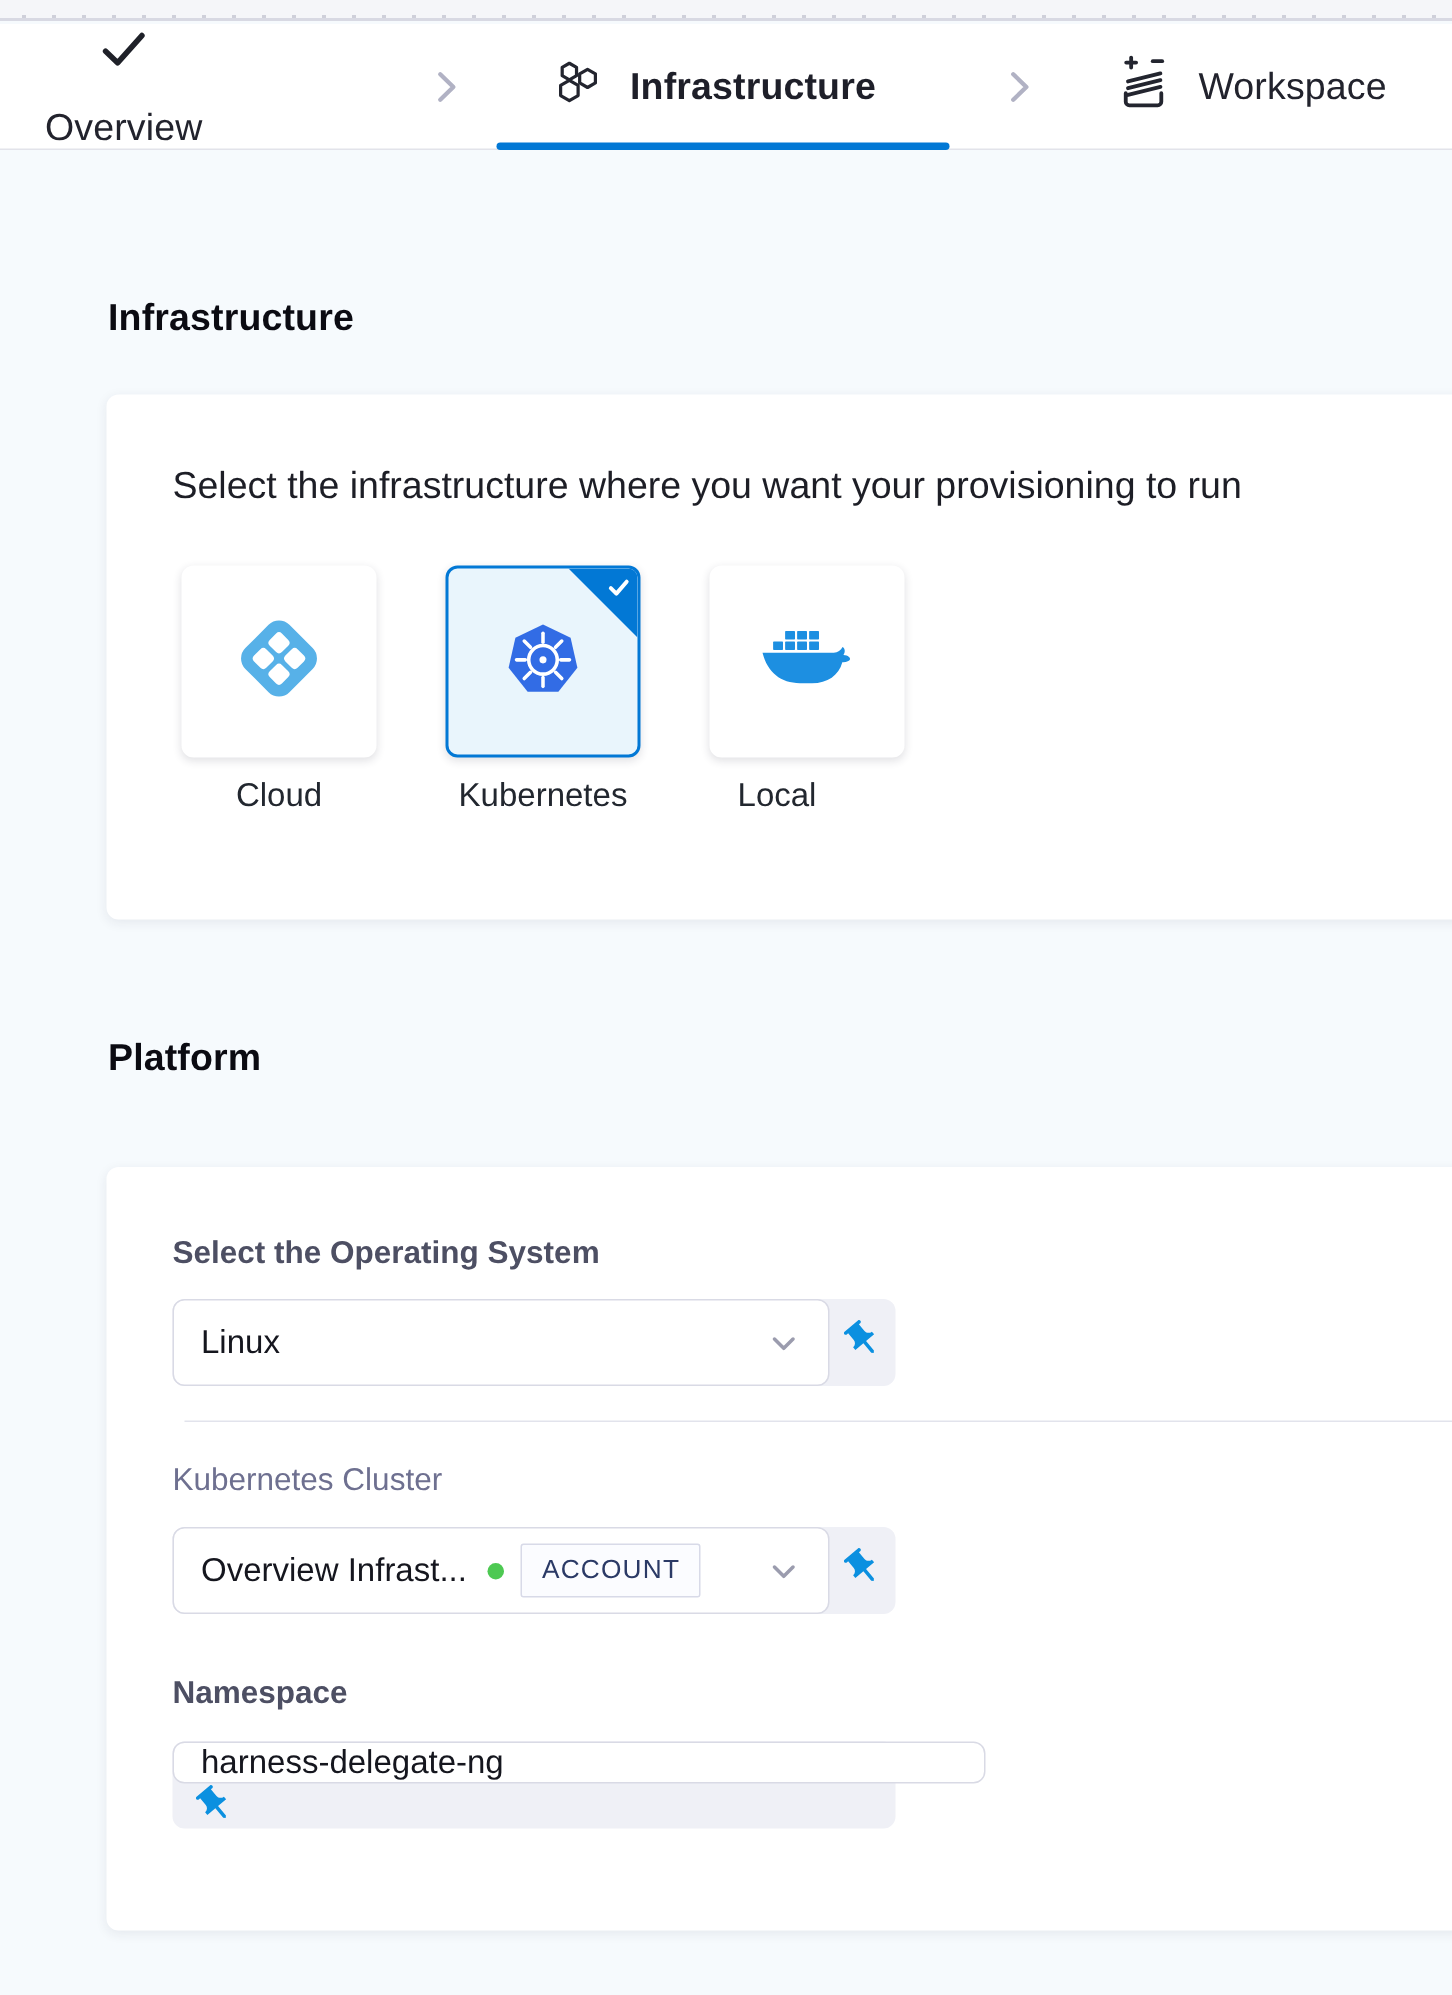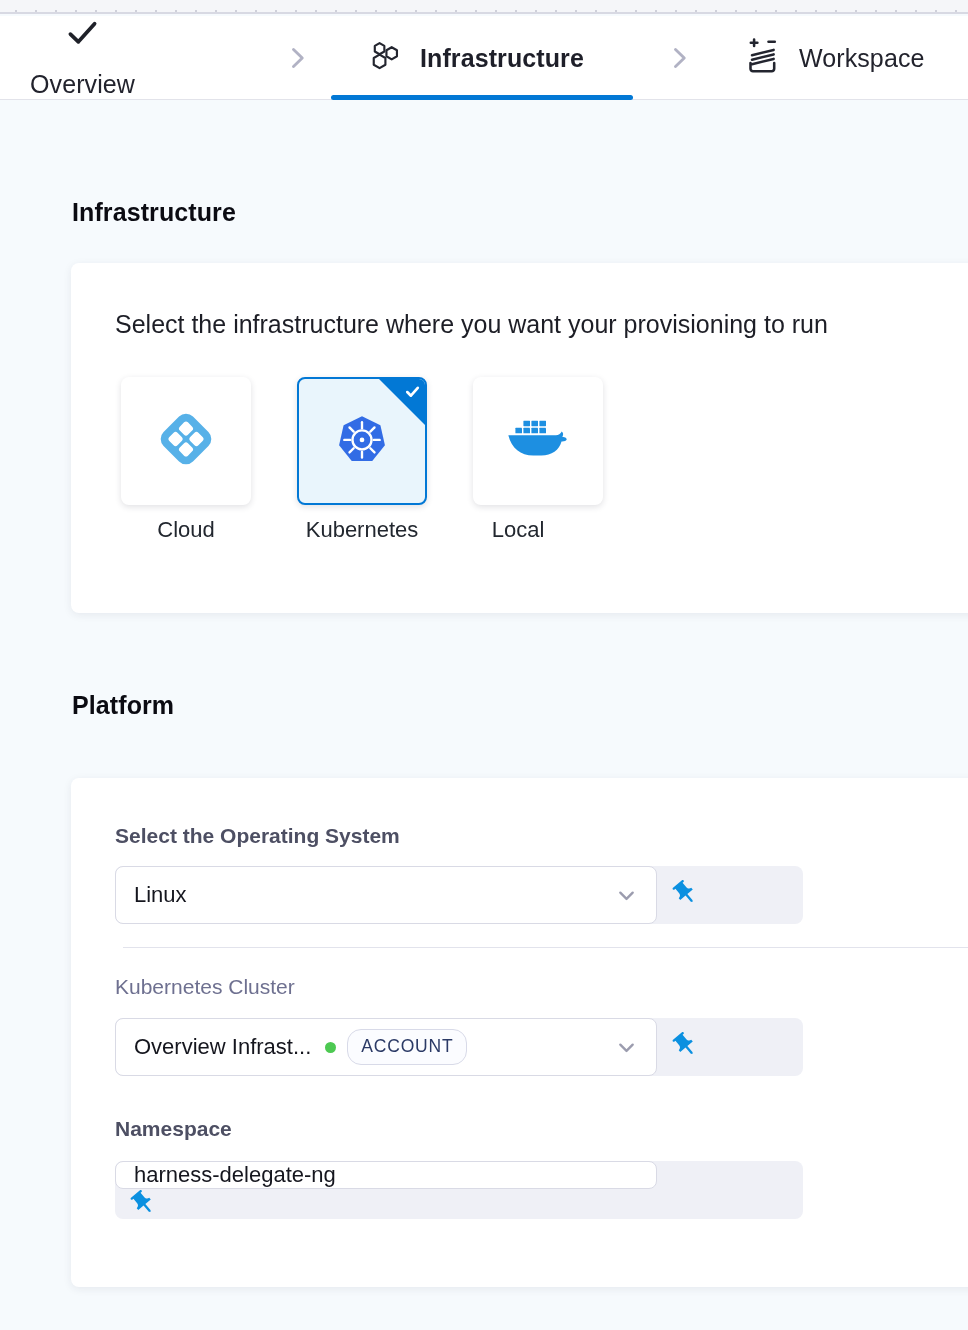--- a/index.html
+++ b/index.html
@@ -39,30 +39,30 @@
   .corner-badge { position:absolute; top:0; right:0; width:0; height:0;
                   border-top:46px solid #0278d5; border-left:46px solid transparent; }
   .corner-check { position:absolute; top:3px; right:3px; }
   .opt-label { position:absolute; top:254px; width:130px; text-align:center; font-size:22px; color:#22272f; font-weight:500; }
 
   
   .platform-card { top:778px; height:509px; }
   .field-label-strong { position:absolute; left:44px; font-size:21px; font-weight:600; color:#4d4f63; }
   .field-label-soft   { position:absolute; left:44px; font-size:21px; font-weight:400; color:#6e7090; }
 
-  .select-group { position:absolute; left:44px; width:688px; height:58px; background:#eff0f6; border-radius:8px; display:flex; }
+  .select-group { position:absolute; left:44px; width:482px; height:58px; background:#eff0f6; border-radius:8px; display:flex; }
   .select-box { width:542px; height:58px; background:#fff; border:1px solid #d9dae5; border-radius:8px;
                 display:flex; align-items:center; padding:0 16px 0 18px; cursor:pointer; }
   .select-value { font-size:22px; color:#15161e; white-space:nowrap; }
   .select-chevron { margin-left:auto; display:flex; align-items:center; }
   .pin-button { width:56px; height:58px; display:flex; align-items:center; justify-content:center; cursor:pointer;
                 border-radius:0 8px 8px 0; }
 
   .status-dot { width:11px; height:11px; border-radius:50%; background:#4dc952; margin-left:14px; flex:none; }
-  .scope-badge { margin-left:11px; padding:6px 13px 7px; border:1px solid #d8dae8; border-radius:14px; background:#fbfcff;
+  .scope-badge { margin-left:11px; padding:6px 13px 7px; border:1px solid #d8dae8; border-radius:2px; background:#fbfcff;
                  font-size:17.5px; font-weight:500; letter-spacing:0.8px; color:#2b3a66; white-space:nowrap; }
 
   .divider { position:absolute; left:52px; right:0; height:1px; background:#e2e3ec; }
 
   .text-input { width:542px; height:58px; background:#fff; border:1px solid #d9dae5; border-radius:8px;
                 padding:0 18px; font-size:22px; color:#15161e; font-family:"Liberation Sans", sans-serif; outline:none; }
 </style>
 </head>
 <body>
 

